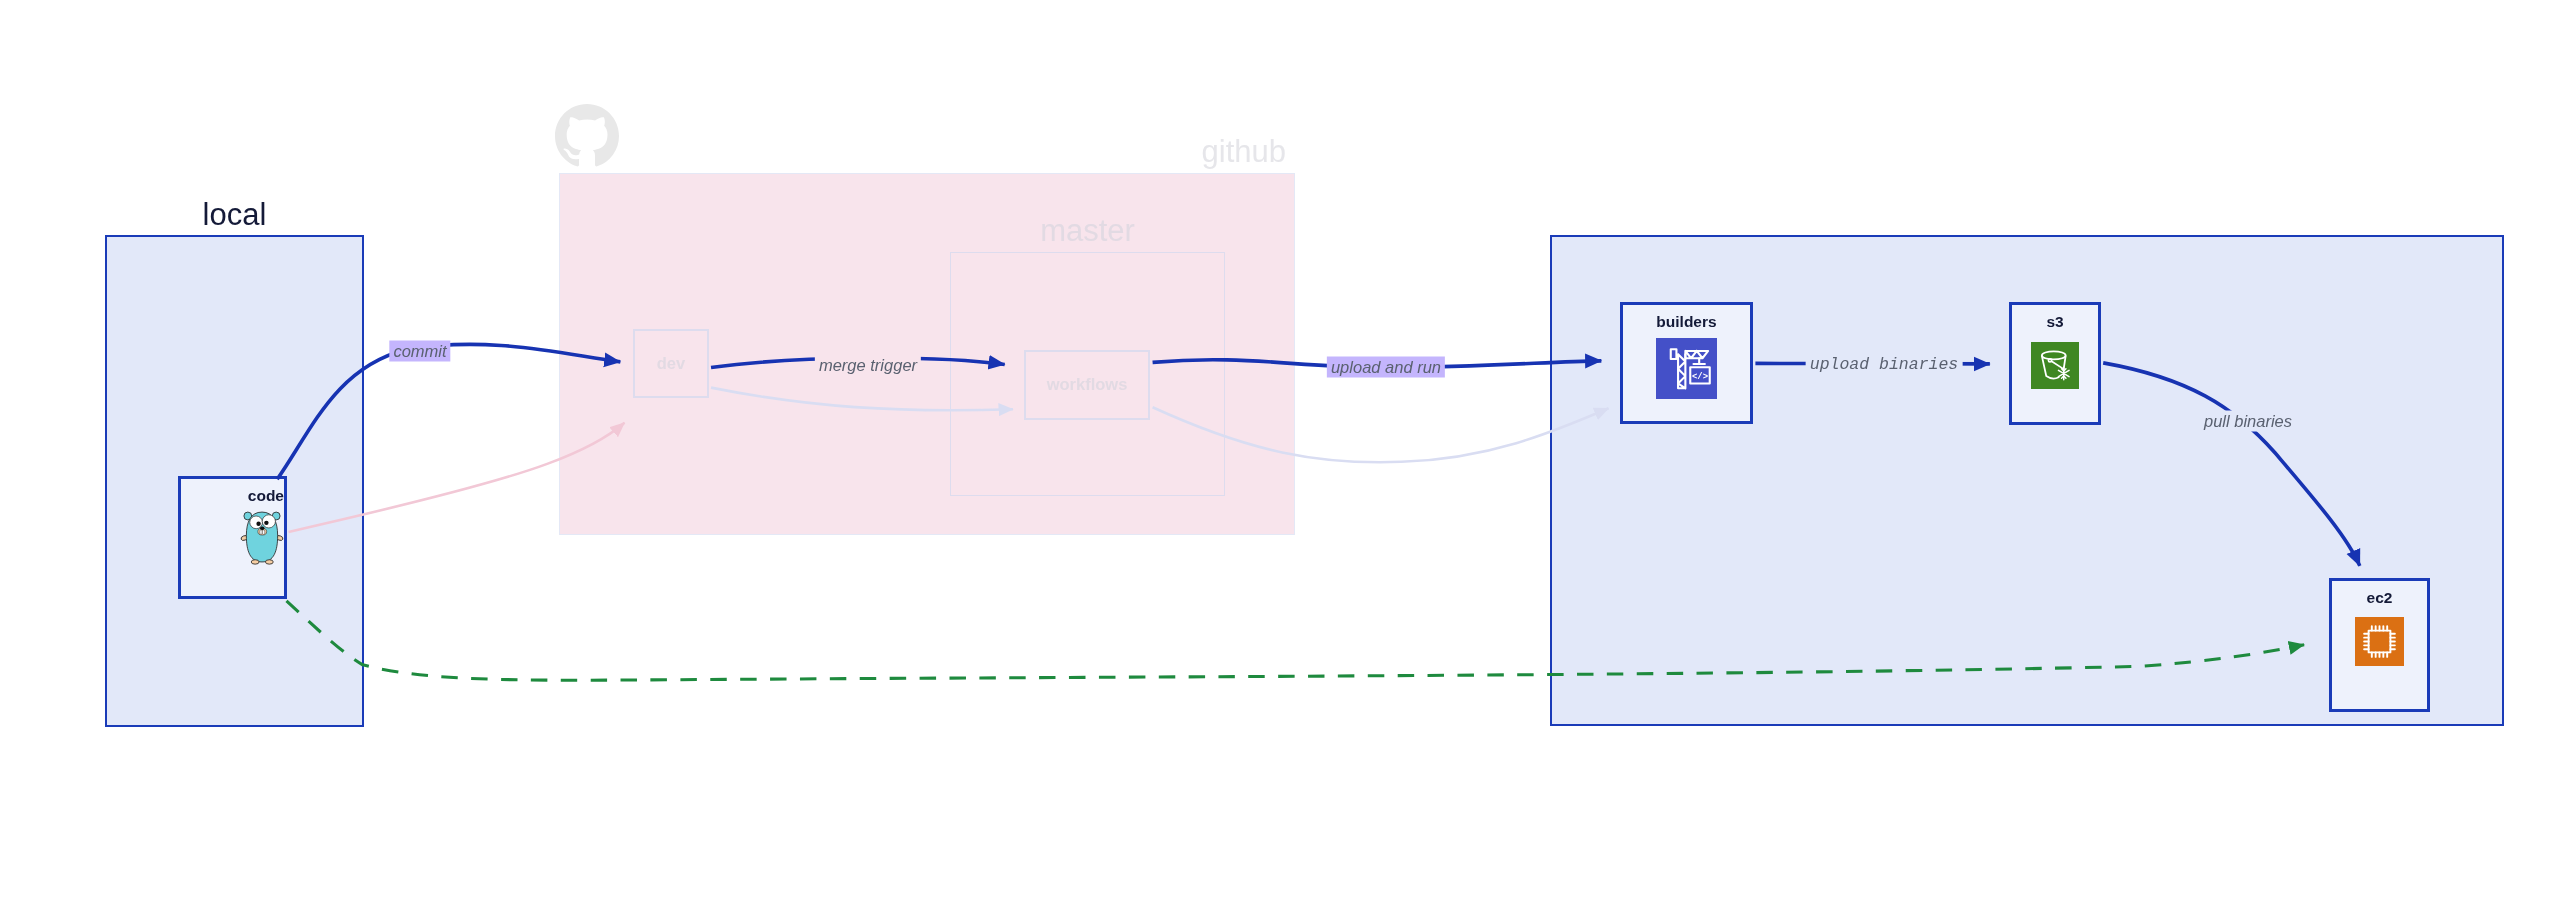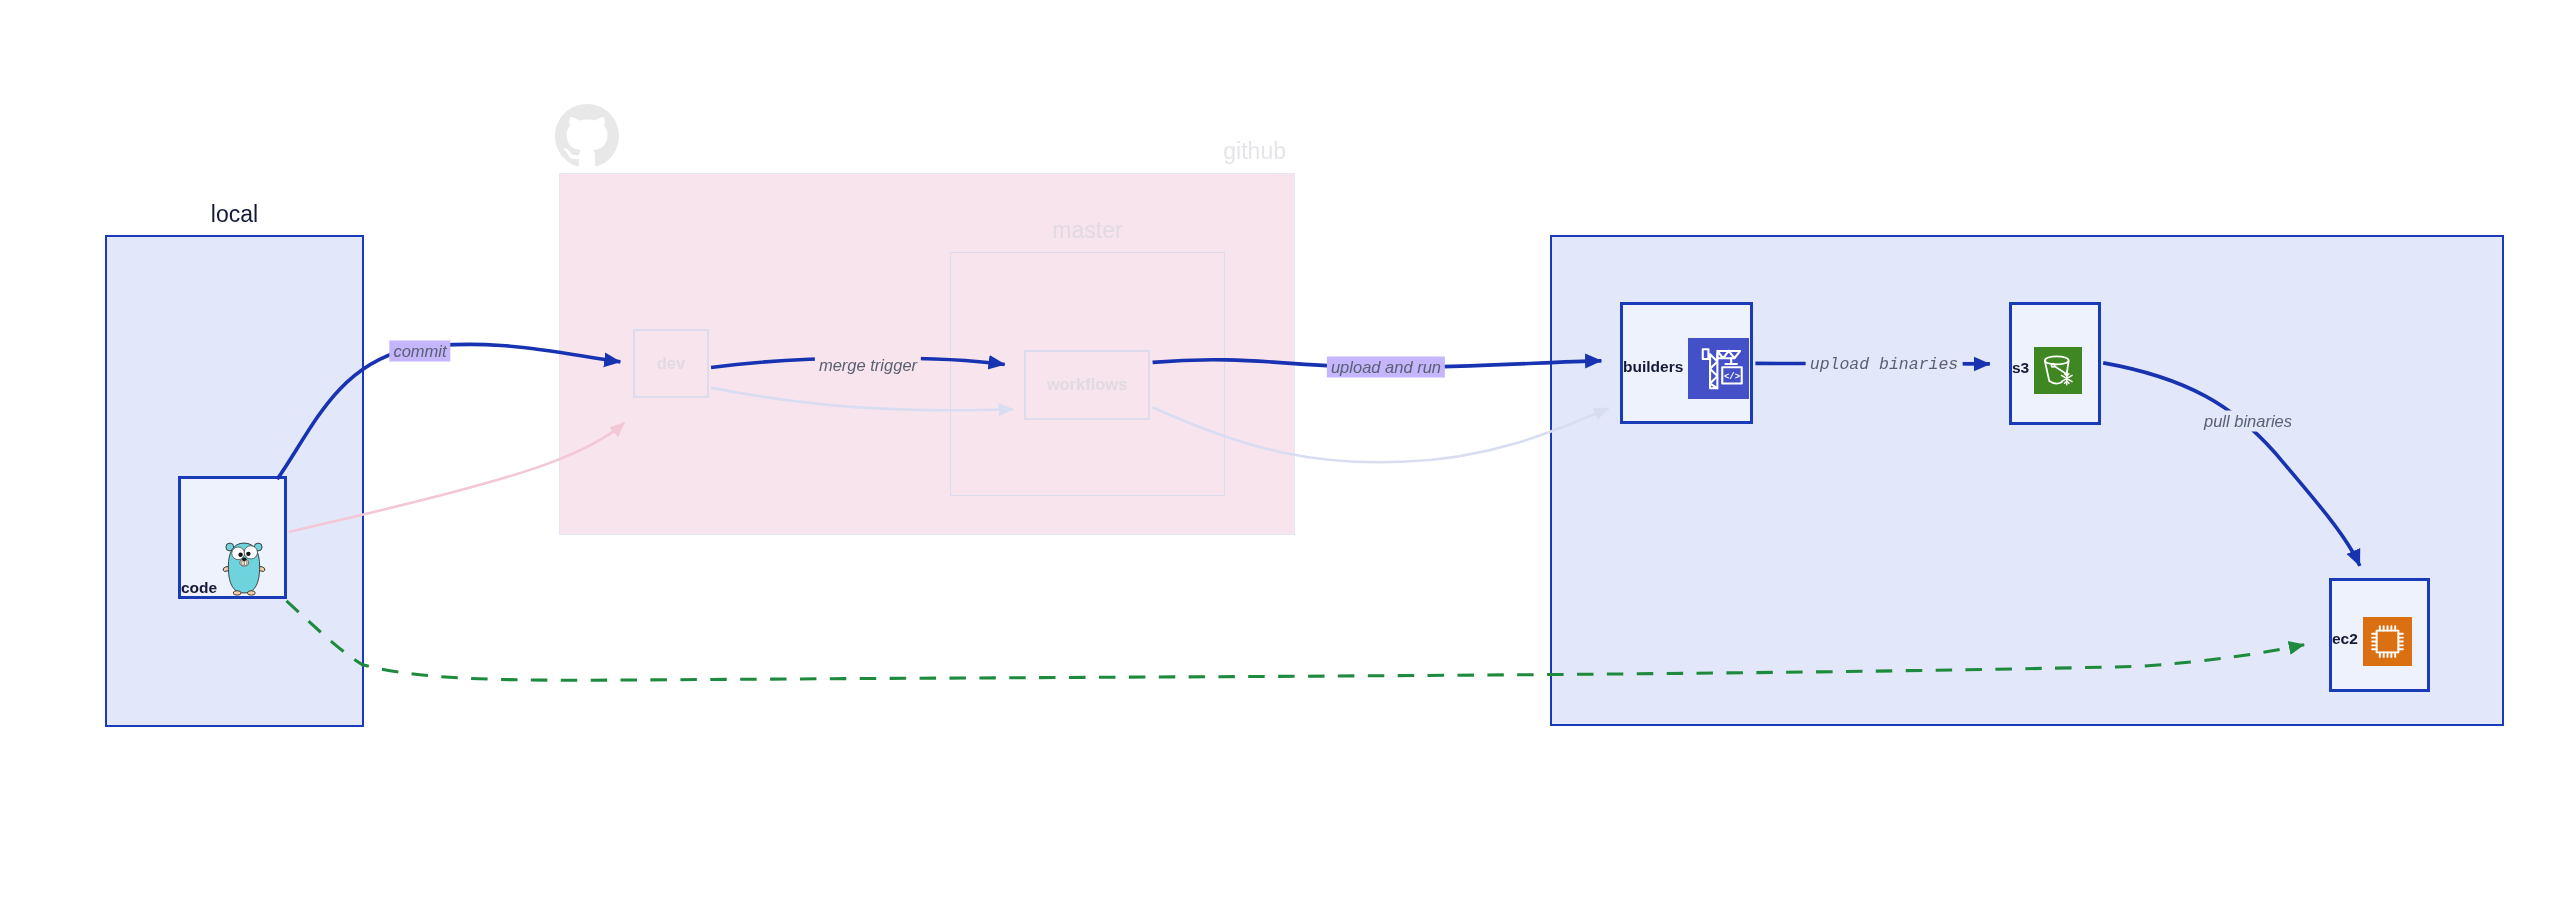--- a/index.html
+++ b/index.html
@@ -13,40 +13,40 @@
   html,body{margin:0;padding:0;}
   body{width:2604px;height:902px;background:#ffffff;font-family:"Liberation Sans",sans-serif;}
   #canvas{position:relative;width:2604px;height:902px;overflow:hidden;background:#fff;}
 
   .zone{position:absolute;box-sizing:border-box;}
   .zone.local{left:105px;top:235px;width:259px;height:492px;background:var(--zone-blue-fill);border:2.6px solid var(--border-blue);z-index:1;}
   .zone.github{left:559px;top:173px;width:736px;height:362px;background:var(--zone-pink-fill);border:1.5px solid var(--github-zone-border);z-index:1;}
   .zone.master{left:950px;top:252px;width:275px;height:244px;background:transparent;border:1.5px solid var(--border-faded);z-index:2;}
   .zone.aws{left:1550px;top:235px;width:954px;height:491px;background:var(--zone-blue-fill);border:2.6px solid var(--border-blue);z-index:1;}
 
-  .zone-label{position:absolute;font-size:23px;line-height:25px;color:var(--ink);z-index:2;}
+  .zone-label{position:absolute;font-size:31px;line-height:25px;color:var(--ink);z-index:2;}
   .zone-label.local{left:105px;top:202px;width:259px;text-align:center;}
   .zone-label.aws{left:1550px;top:202px;width:954px;text-align:center;}
   .zone-label.github{left:559px;top:139px;width:727px;text-align:right;color:var(--ink-github);}
   .zone-label.master{left:950px;top:218px;width:275px;text-align:center;color:var(--ink-faded);}
 
   .octocat{position:absolute;left:555px;top:104px;width:64px;height:64px;z-index:2;}
 
-  .node{position:absolute;box-sizing:border-box;display:flex;flex-direction:row;align-items:center;z-index:3;}
+  .node{position:absolute;box-sizing:border-box;display:flex;flex-direction:column;align-items:center;z-index:3;}
   .node .nlabel{font-weight:bold;font-size:15.5px;line-height:17.5px;color:var(--ink);}
   .node.solid{background:var(--node-fill);border:3.1px solid var(--border-blue);padding-top:8.2px;gap:5.2px;}
   .node.faded{background:transparent;border:2.1px solid var(--border-faded);justify-content:center;}
   .node.faded .nlabel{color:var(--ink-faded);font-size:16.5px;}
 
   .node.code{left:178px;top:476px;width:109px;height:123px;align-items:flex-end;}
   .node.dev{left:633px;top:329px;width:76px;height:69px;}
   .node.workflows{left:1024px;top:350px;width:126px;height:70px;}
   .node.builders{left:1620px;top:302px;width:133px;height:122px;}
   .node.s3{left:2009px;top:302px;width:92px;height:123px;}
-  .node.ec2{left:2329px;top:578px;width:101px;height:114px;}
+  .node.ec2{left:2329px;top:578px;width:101px;height:134px;}
 
   .icon-tile{display:flex;align-items:center;justify-content:center;}
   .icon-tile.codebuild{width:61px;height:61px;background:var(--codebuild-indigo);margin-top:2.1px;}
   .icon-tile.s3{width:48px;height:47px;background:var(--s3-green);margin-top:6.2px;}
   .icon-tile.ec2{width:49px;height:49px;background:var(--ec2-orange);margin-top:5.2px;}
 
   svg.edges{position:absolute;left:0;top:0;z-index:5;pointer-events:none;}
   .e-blue{stroke:var(--edge-blue);stroke-width:7;fill:none;}
   .e-green{stroke:var(--edge-green);stroke-width:6;fill:none;stroke-dasharray:32 26;}
   .e-pink{stroke:var(--edge-pink-faded);stroke-width:5;fill:none;}

